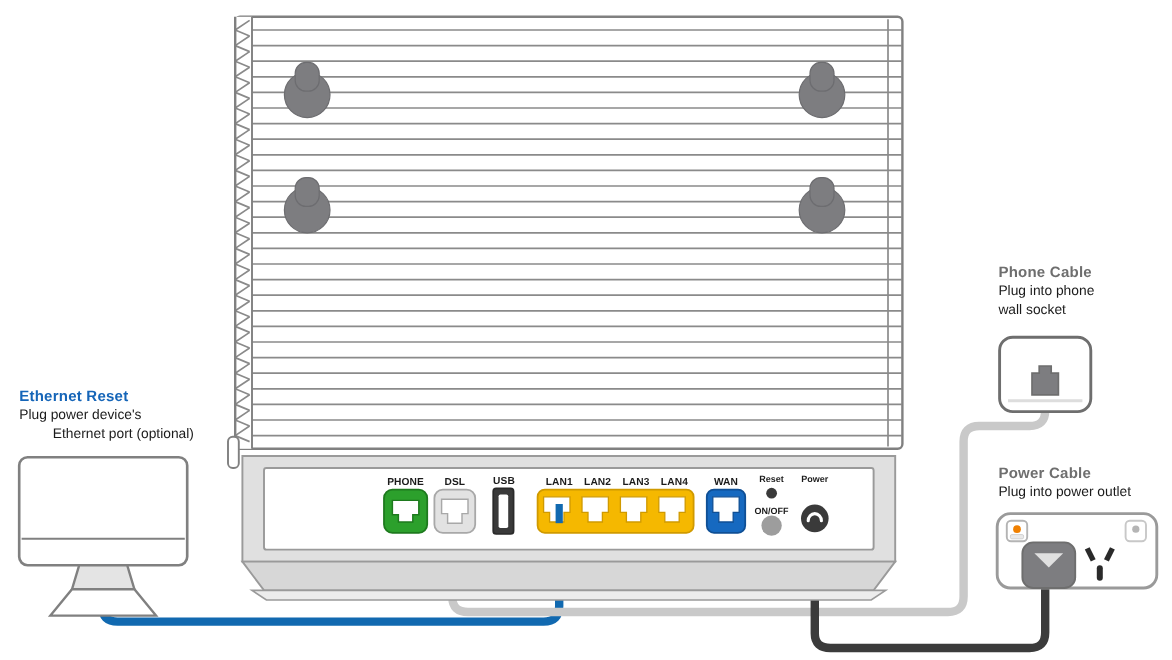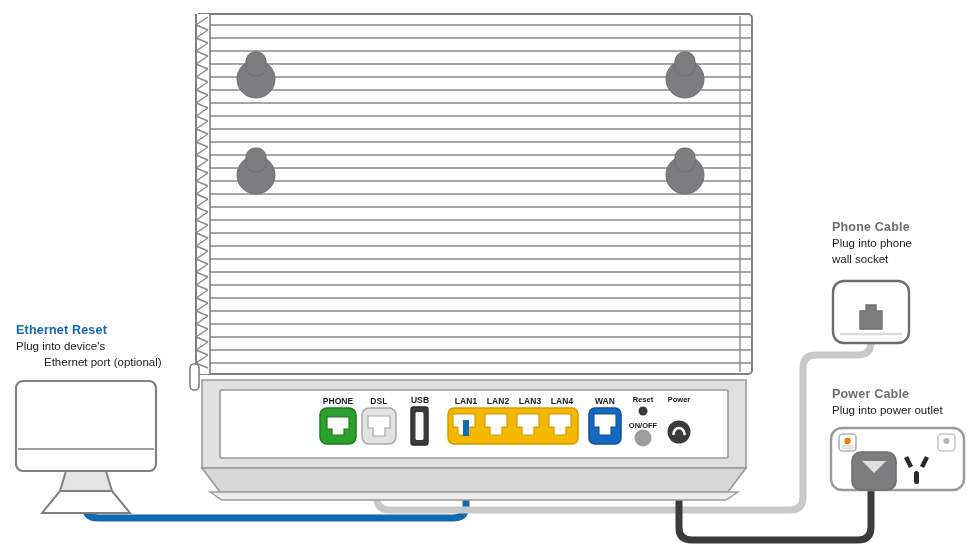--- a/index.html
+++ b/index.html
@@ -204,21 +204,21 @@
 
     <g>
       <rect x="852" y="452" width="44" height="38" rx="9" fill="#7d7d80" stroke="#6e6e6e" stroke-width="1.6"></rect>
       <path d="M862,461 h24 l-12,12 z" fill="#e0e0e0"></path>
     </g>
   </g>
 </svg>
 
 <div style="position:absolute;left:16px;top:322px;width:190px;line-height:16px;">
   <div class="lbl-title" style="color:#1565b8;">Ethernet Reset</div>
-  <div class="lbl-body" style="color:#1b1b1b;">Plug into device's</div>
+  <div class="lbl-body" style="color:#1b1b1b;">Plug power device's</div>
   <div class="lbl-body" style="color:#1b1b1b;padding-left:28px;">Ethernet port (optional)</div>
 </div>
 
 <div style="position:absolute;left:832px;top:219px;width:150px;line-height:16px;">
   <div class="lbl-title" style="color:#6e6e6e;">Phone Cable</div>
   <div class="lbl-body" style="color:#1b1b1b;">Plug into phone</div>
   <div class="lbl-body" style="color:#1b1b1b;">wall socket</div>
 </div>
 
 <div style="position:absolute;left:832px;top:386px;width:160px;line-height:16px;">

